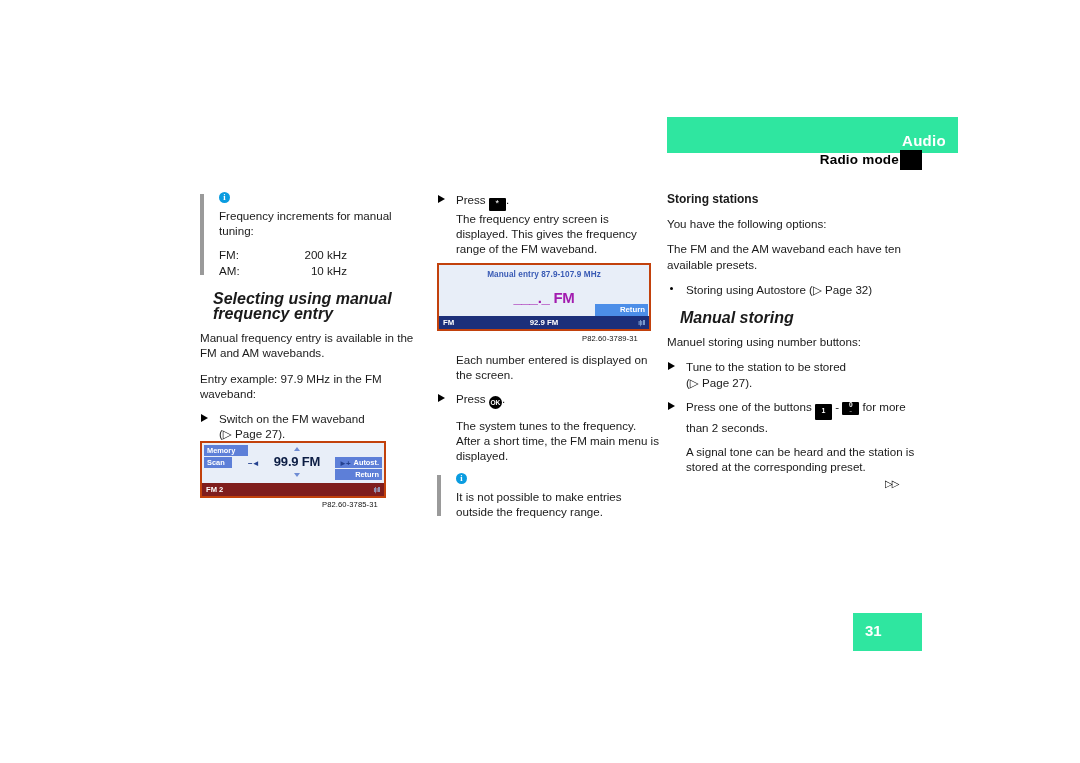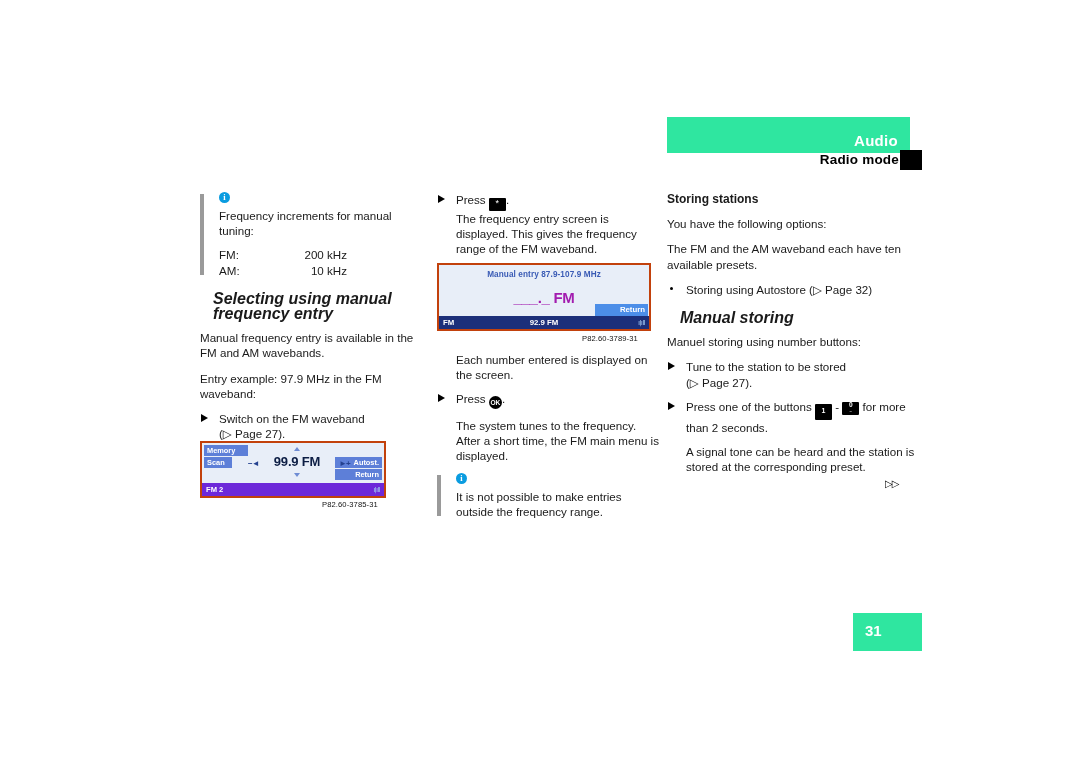--- a/index.html
+++ b/index.html
@@ -19,21 +19,21 @@
   .page {
     position: absolute;
     inset: 0;
   }
 
   
   #header-green-bar {
     position: absolute;
     left: 667px;
     top: 117px;
-    width: 243px;
+    width: 291px;
     height: 36px;
     background: #2fe6a0;
   }
   #header-title {
     position: absolute;
     right: 12px;
     bottom: 4px;
     font-size: 15px;
     font-weight: bold;
     color: #ffffff;
@@ -254,21 +254,21 @@
     border-right: 3.5px solid transparent;
   }
   #rl-up   { top: 4px;  border-bottom: 4px solid #6f8cd4; }
   #rl-down { top: 30px; border-top: 4px solid #6f8cd4; }
   #rl-prev { position: absolute; left: 46px; top: 16px; font-size: 8px; color: #24418f; font-weight: bold; letter-spacing:-1px;}
   #rl-next { position: absolute; left: 137px; top: 16px; font-size: 8px; color: #24418f; font-weight: bold; letter-spacing:-1px;}
   #rl-statusbar {
     position: absolute;
     left: 0; right: 0; bottom: 0;
     height: 13px;
-    background: #6d28d9;
+    background: #7f1d1d;
     color: #ffffff;
   }
   #rl-band { position: absolute; left: 4px; top: 2px; font-size: 7.6px; font-weight: bold; }
   #rl-signal { position: absolute; right: 4px; top: 2px; font-size: 7.6px; letter-spacing: -0.5px; color: #9fc4f0; }
 
   
   #radio-mid { left: 437px; top: 263px; width: 214px; height: 68px; }
   #rm-title {
     position: absolute;
     left: 0; right: 0; top: 5px;

